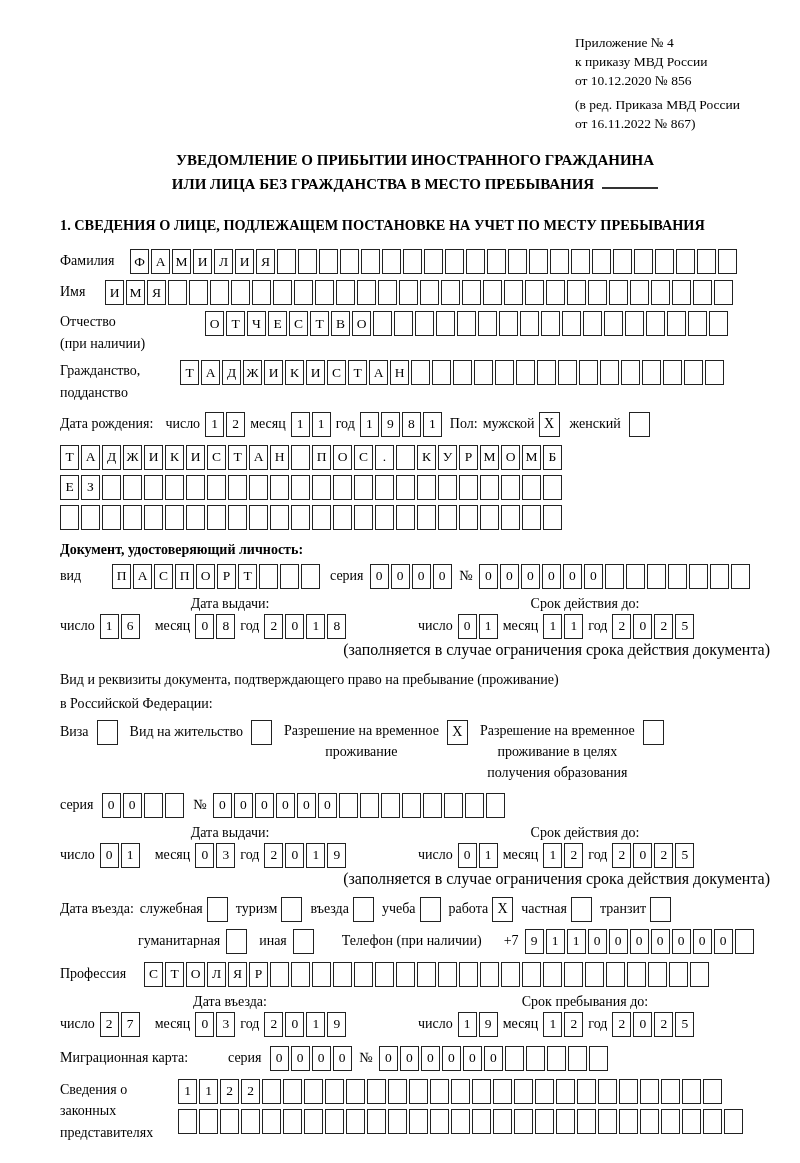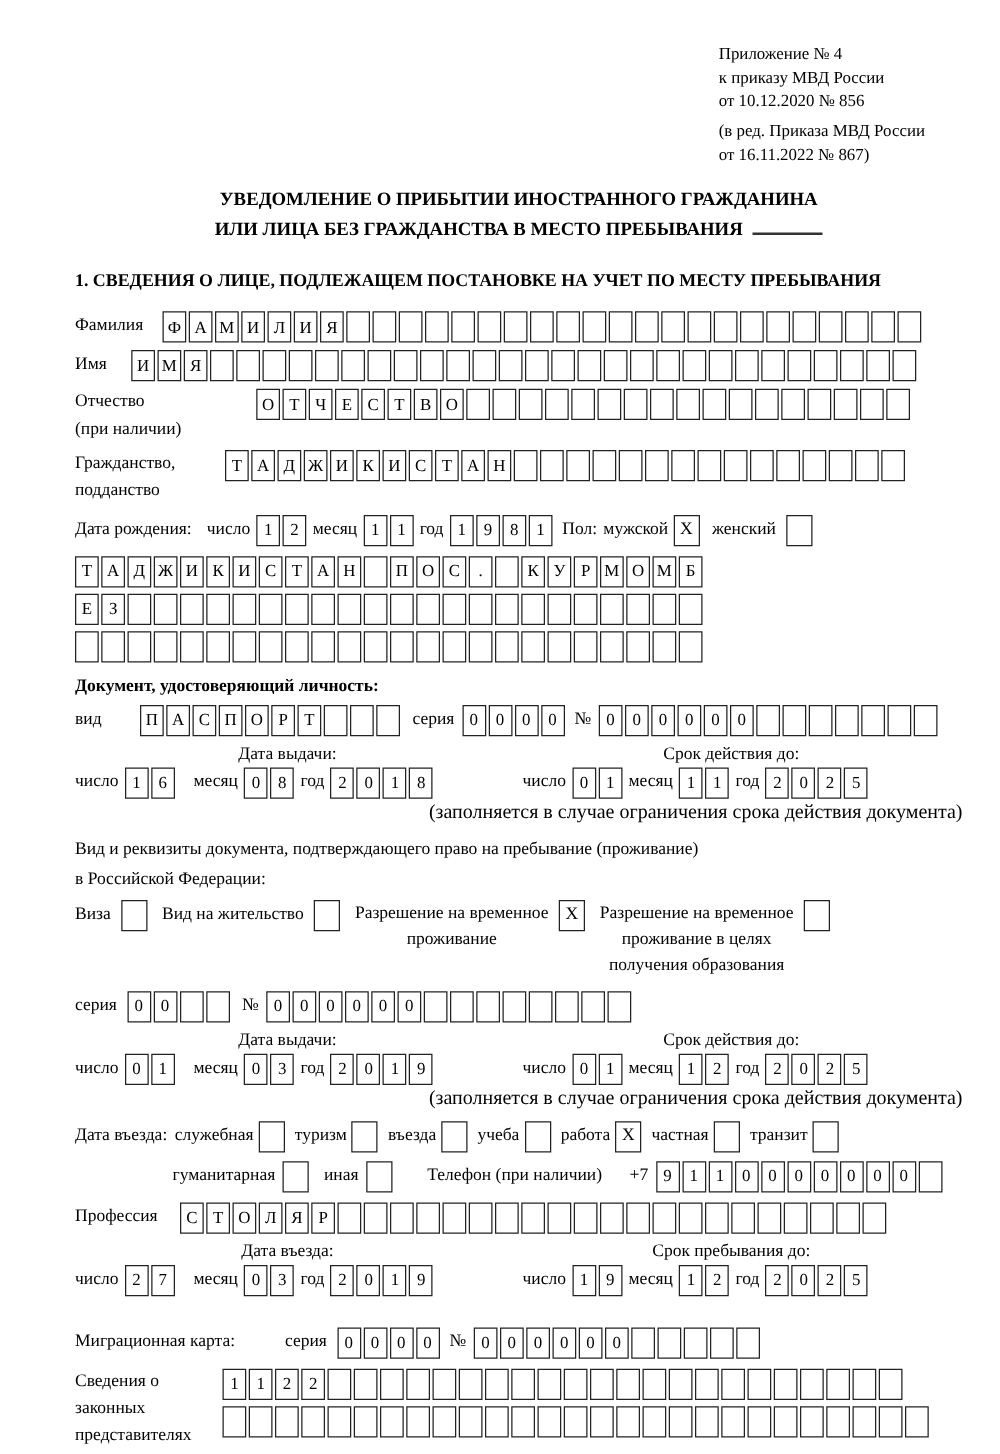--- a/index.html
+++ b/index.html
@@ -613,21 +613,21 @@
       <span class="lbl">год</span>
       <span class="cells">
           <span class="cell">2</span>
           <span class="cell">0</span>
           <span class="cell">2</span>
           <span class="cell">5</span>
         </span>
     </span>
   </div>
 
-  <div class="row" style="margin-top:25px;">
+  <div class="row" style="margin-top:9px;">
     <span class="lbl" style="width:168px;">Миграционная карта:</span>
     <span class="lbl" style="margin-right:8px;">серия</span>
     <span class="cells">
         <span class="cell">0</span>
         <span class="cell">0</span>
         <span class="cell">0</span>
         <span class="cell">0</span>
       </span>
     <span class="lbl" style="margin:0 6px 0 8px;">№</span>
     <span class="cells">

